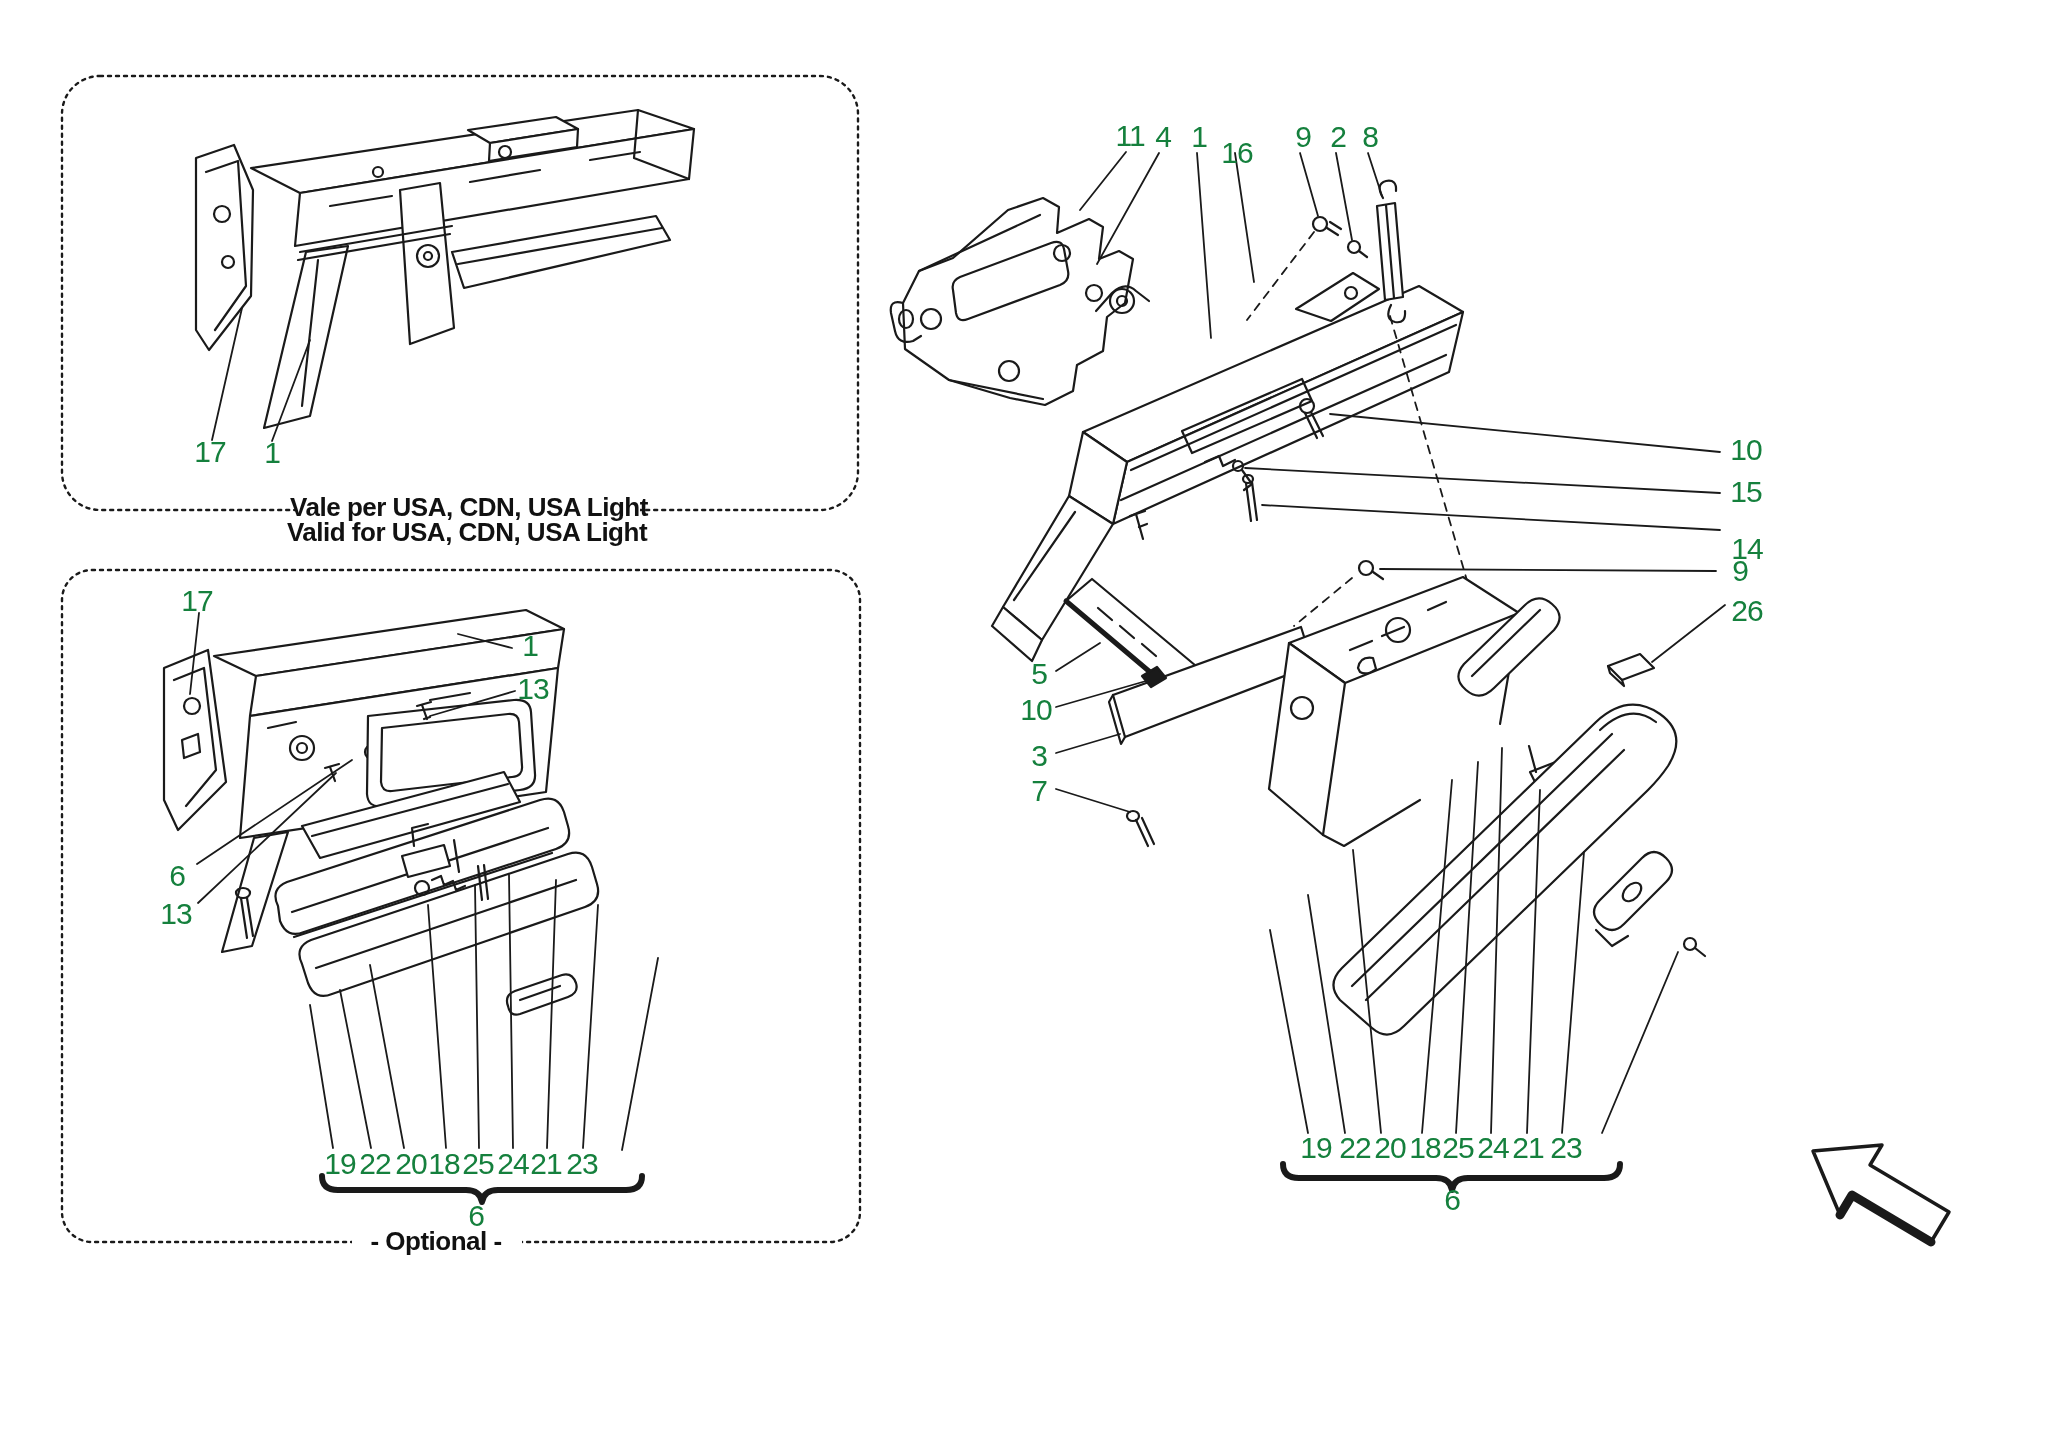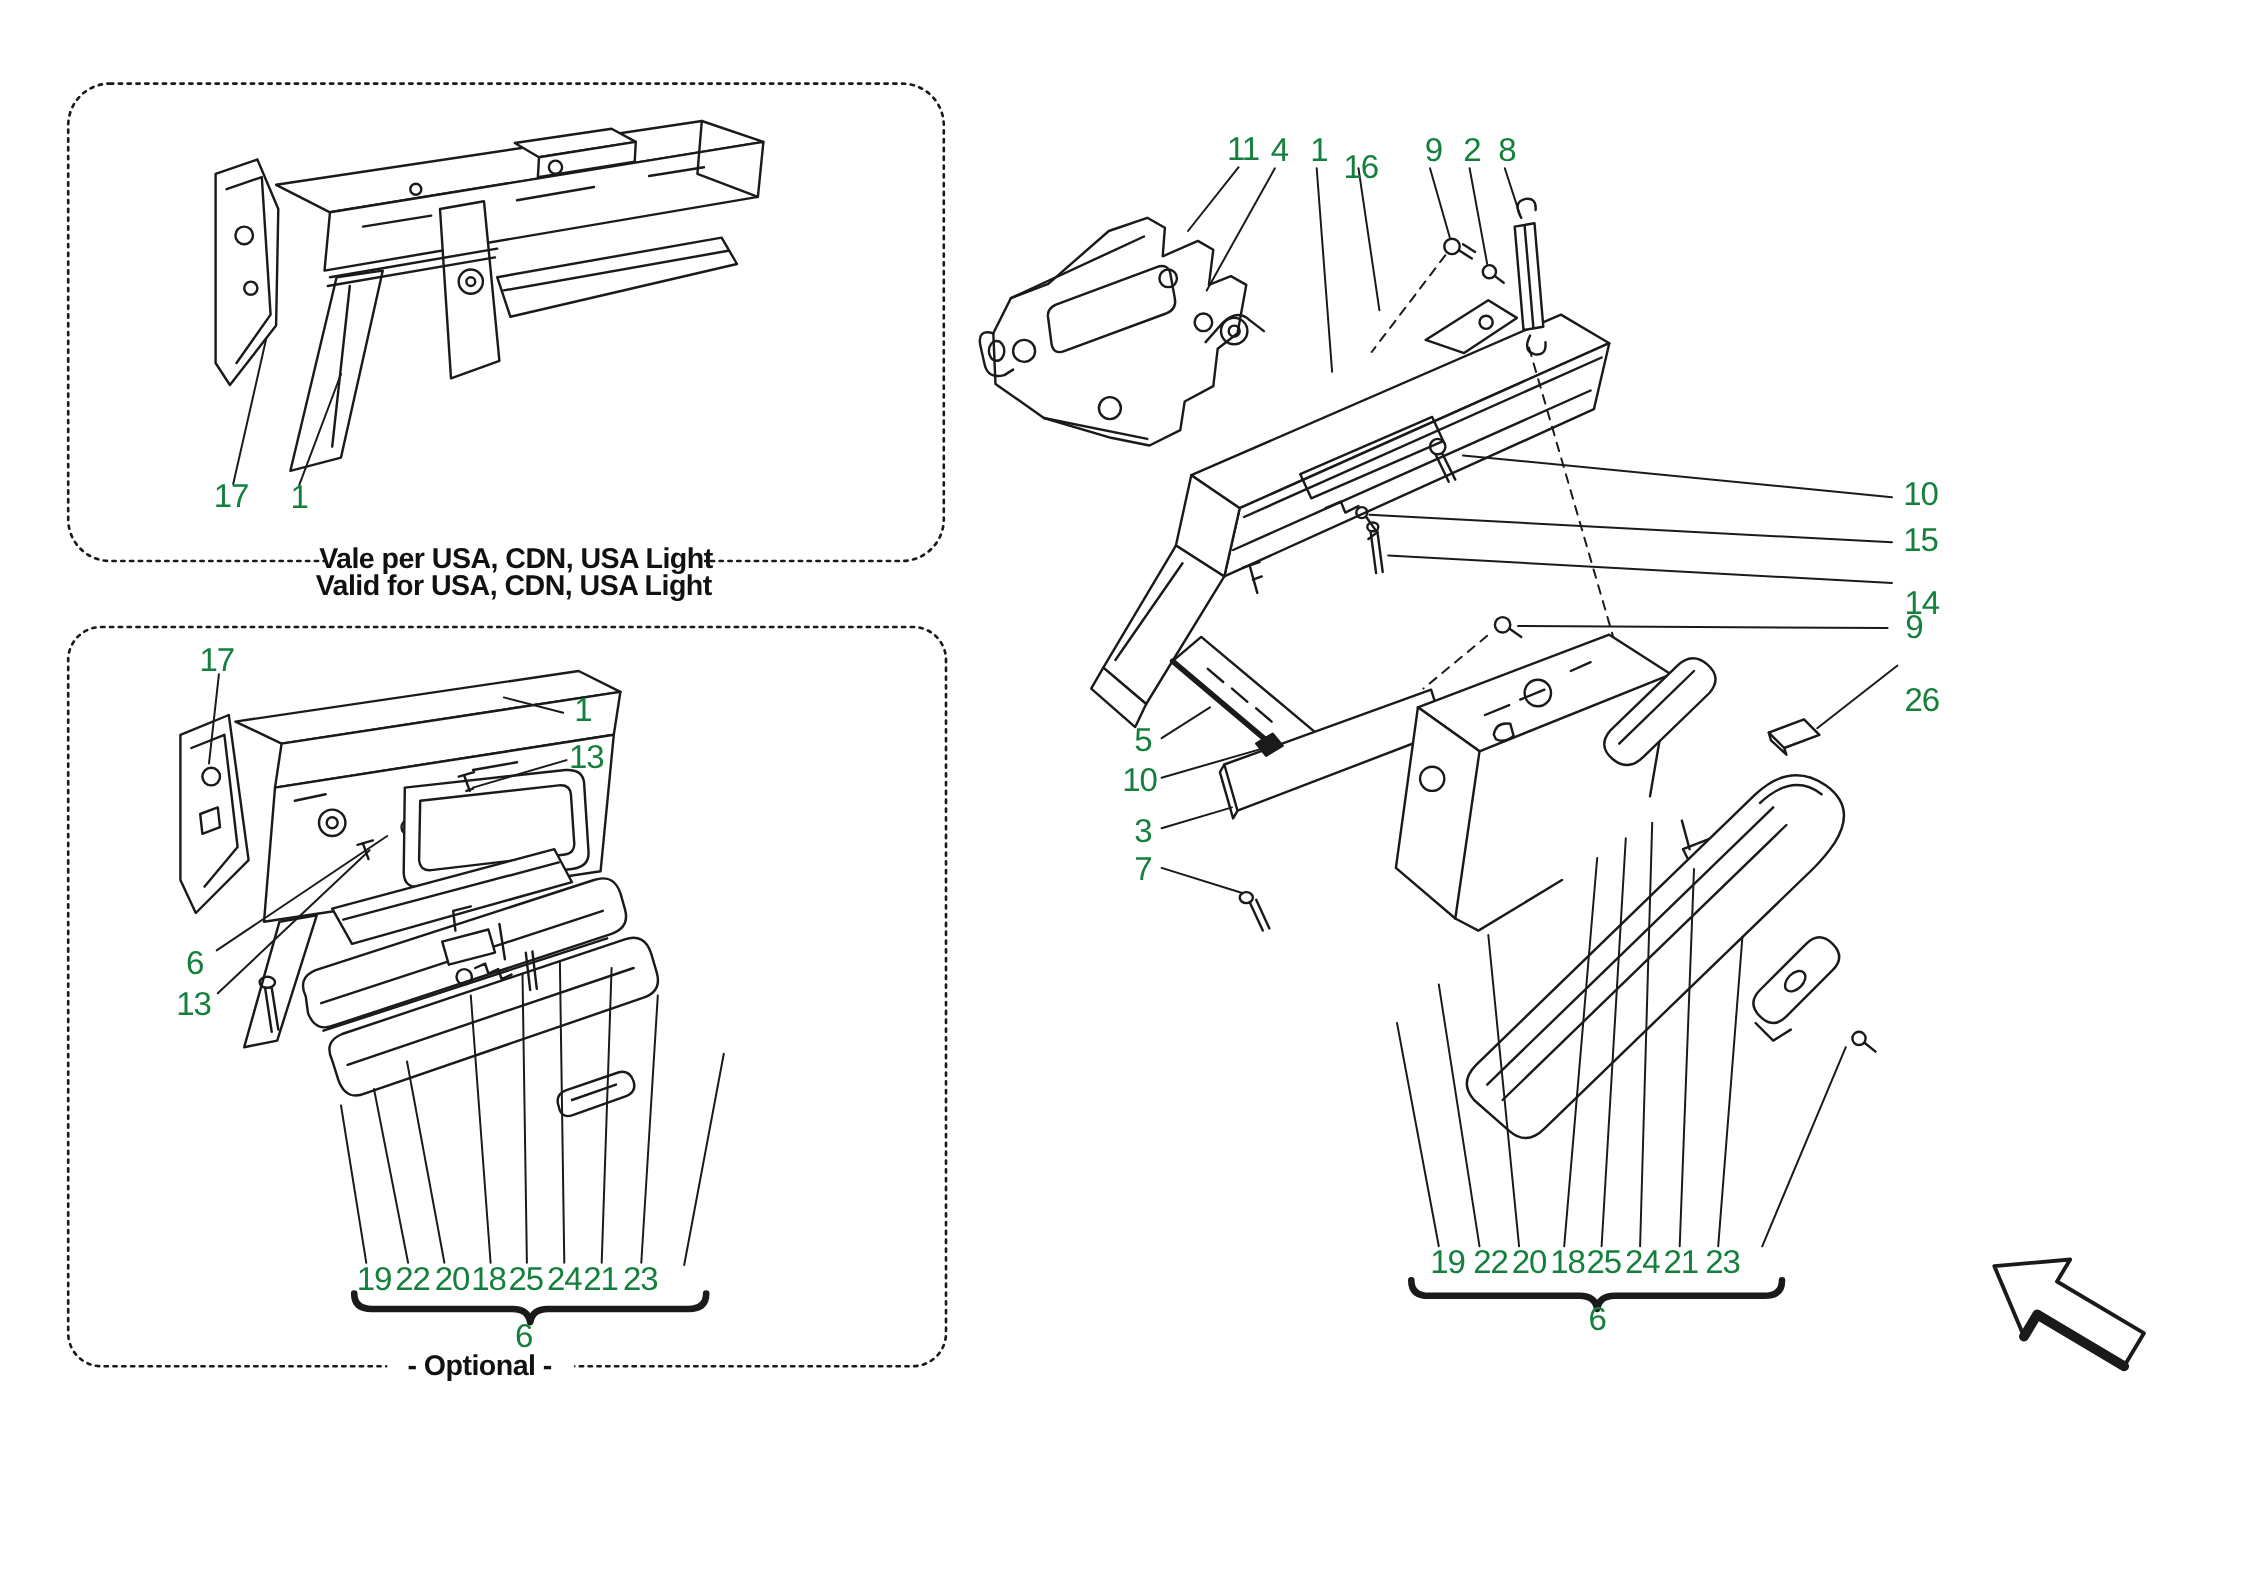--- a/index.html
+++ b/index.html
@@ -292,21 +292,21 @@
       <span class="callout" style="left: 1163px; top: 137px;">4</span>
       <span class="callout" style="left: 1199px; top: 137px;">1</span>
       <span class="callout" style="left: 1237px; top: 153px;">16</span>
       <span class="callout" style="left: 1303px; top: 137px;">9</span>
       <span class="callout" style="left: 1338px; top: 137px;">2</span>
       <span class="callout" style="left: 1370px; top: 137px;">8</span>
       <span class="callout" style="left: 1746px; top: 450px;">10</span>
       <span class="callout" style="left: 1746px; top: 492px;">15</span>
       <span class="callout" style="left: 1747px; top: 529px; margin-top: 20px;">14</span>
       <span class="callout" style="left: 1740px; top: 571px;">9</span>
-      <span class="callout" style="left: 1747px; top: 637px;">26</span>
+      <span class="callout" style="left: 1747px; top: 611px;">26</span>
       <span class="callout" style="left: 1039px; top: 674px;">5</span>
       <span class="callout" style="left: 1036px; top: 710px;">10</span>
       <span class="callout" style="left: 1039px; top: 756px;">3</span>
       <span class="callout" style="left: 1039px; top: 791px;">7</span>
       <span class="callout" style="left: 1316px; top: 1148px;">19</span>
       <span class="callout" style="left: 1355px; top: 1148px;">22</span>
       <span class="callout" style="left: 1390px; top: 1148px;">20</span>
       <span class="callout" style="left: 1425px; top: 1148px;">18</span>
       <span class="callout" style="left: 1458px; top: 1148px;">25</span>
       <span class="callout" style="left: 1493px; top: 1148px;">24</span>

